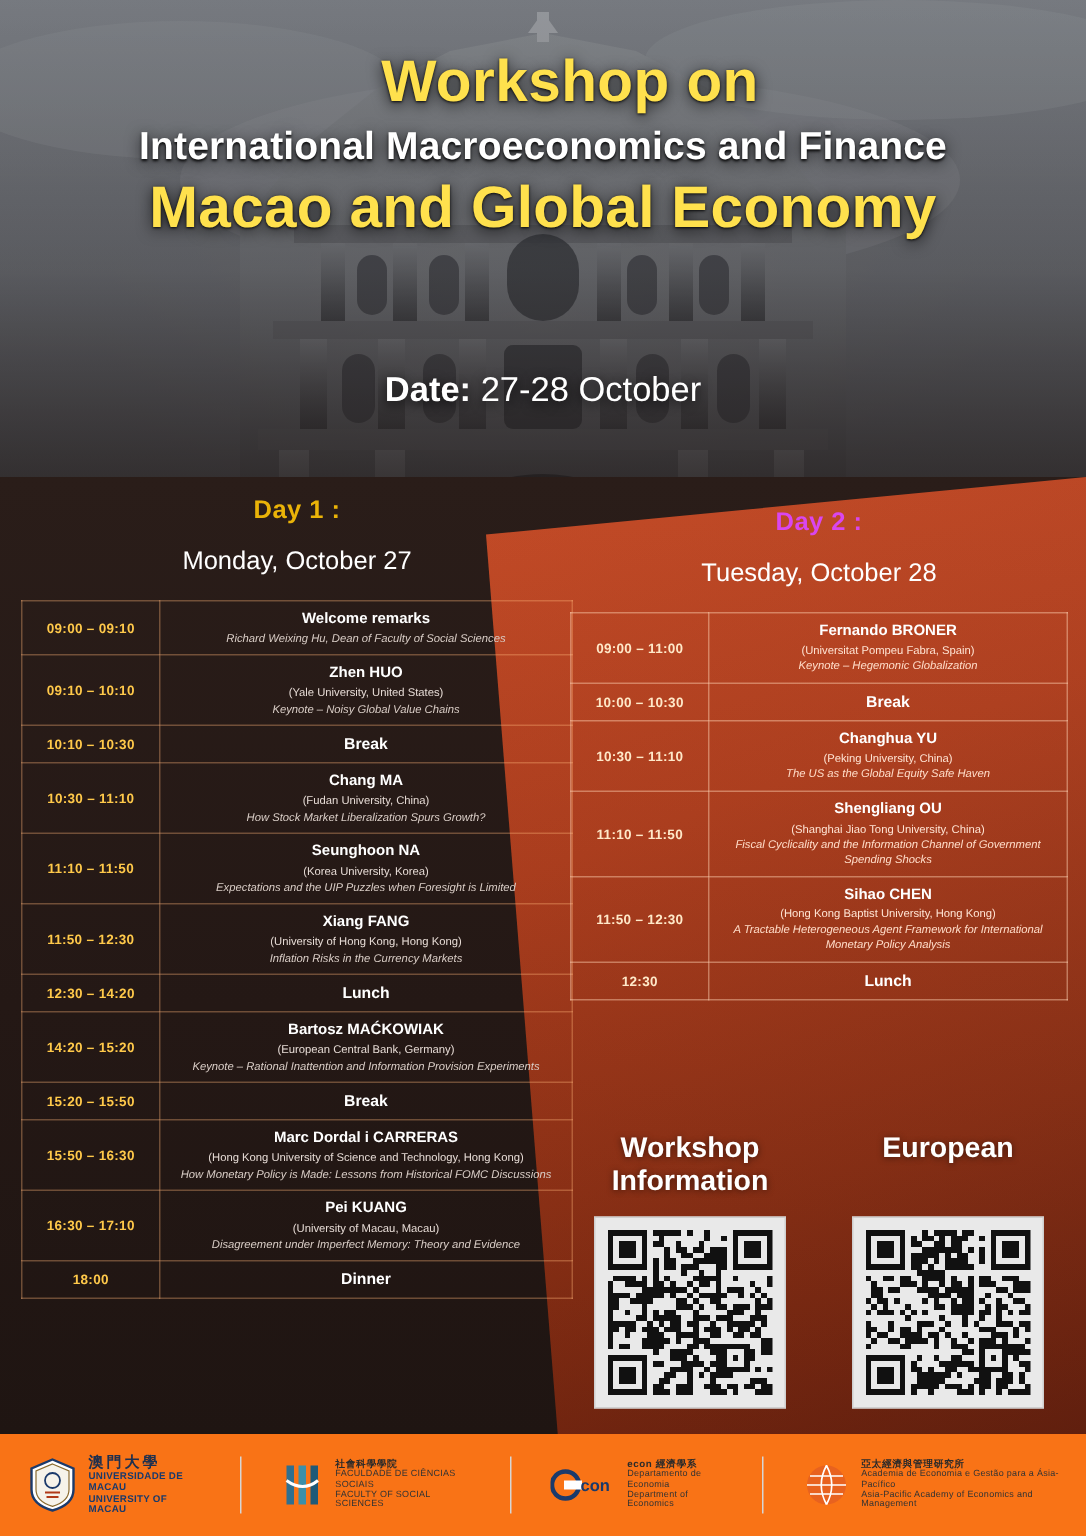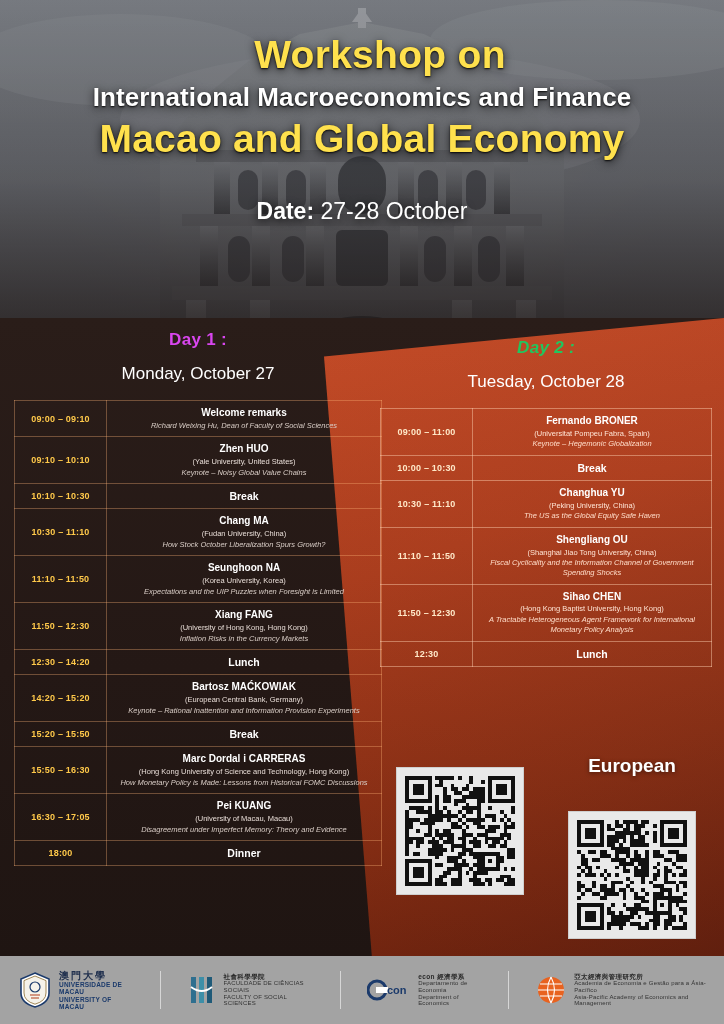--- a/index.html
+++ b/index.html
@@ -48,21 +48,21 @@
     letter-spacing: .1px;
   }
   .t3 {
     font-size: 39px; font-weight: bold; color: #ffe14d; margin-top: 4px;
     letter-spacing: .2px;
   }
   .meta {
     position: absolute; left: 0; top: 198px; width: 724px; text-align: center;
     text-shadow: 0 2px 8px rgba(0,0,0,.8);
   }
-  .meta-row { font-size: 23px; color: #ffffff; margin-bottom: 10px; }
+  .meta-row { font-size: 23px; color: #ffffff; margin-bottom: 10px; margin-top: 48px; }
   .meta-row .lbl { font-weight: bold; }
   .meta-row .val { font-weight: normal; }
 
   
   .day2-panel {
     position: absolute; right: 0; top: 318px; width: 400px; height: 640px;
     background: linear-gradient(160deg, #c1421c 0%, #b03a18 35%, #8f2f13 70%, #6d2310 100%);
     clip-path: polygon(100% 0, 100% 100%, 12% 100%, 0 6%);
     transform: skewX(0deg);
   }
@@ -76,24 +76,24 @@
     background: linear-gradient(180deg, #2a1d19 0%, #241815 55%, #1f1512 100%);
     z-index: 0;
   }
 
   
   .col { position: absolute; z-index: 5; }
   #day1 { left: 14px; top: 330px; width: 368px; }
   #day2 { left: 380px; top: 338px; width: 332px; }
 
   .day-title {
-    text-align: center; color: #d946ef; font-weight: bold; font-size: 17px;
+    text-align: center; color: #eab308; font-weight: bold; font-size: 17px;
     letter-spacing: .3px;
   }
-  #day2 .day-title { color: #22c55e; font-style: italic; }
+  #day2 .day-title { color: #d946ef; }
   .day-date {
     text-align: center; color: #ffffff; font-size: 17px; margin-top: 14px;
     font-weight: normal;
   }
 
   
   table.sched {
     width: 100%; border-collapse: collapse; margin-top: 16px;
     table-layout: fixed;
   }
@@ -131,21 +131,21 @@
   }
   .qr-box {
     width: 128px; height: 128px; margin: 12px auto 0;
     background: #e9e9e9; padding: 8px; border: 1px solid #cfcfcf;
   }
   .qr-inner { width: 100%; height: 100%; }
 
   
   .footer {
     position: absolute; left: 0; bottom: 0; width: 724px; height: 68px;
-    background: #a3a3a3; z-index: 8;
+    background: #f97316; z-index: 8;
     display: flex; align-items: center; justify-content: center; gap: 26px;
     padding: 0 18px;
   }
   .logo { display: flex; align-items: center; gap: 7px; }
   .logo-mark { flex: 0 0 auto; }
   .logo-txt { line-height: 1.12; }
   .cn { font-size: 10px; font-weight: bold; color: #20304e; letter-spacing: 2px; }
   .cn-sm { font-size: 6.5px; font-weight: bold; color: #2a2a2a; letter-spacing: .4px; }
   .en { font-size: 6px; color: #333; letter-spacing: .2px; }
   .en-b { font-size: 6.5px; color: #1b3a6b; font-weight: bold; letter-spacing: .2px; }
@@ -278,21 +278,21 @@
             <td class="time">10:10 – 10:30</td>
             <td class="body">
               <div class="brk">Break</div>
             </td>
           </tr>
           <tr>
             <td class="time">10:30 – 11:10</td>
             <td class="body">
               <div class="spk">Chang MA</div>
               <div class="aff">(Fudan University, China)</div>
-              <div class="ttl">How Stock October Liberalization Spurs Growth?</div>
+              <div class="ttl">How Stock Market Liberalization Spurs Growth?</div>
             </td>
           </tr>
           <tr>
             <td class="time">11:10 – 11:50</td>
             <td class="body">
               <div class="spk">Seunghoon NA</div>
               <div class="aff">(Korea University, Korea)</div>
               <div class="ttl">Expectations and the UIP Puzzles when Foresight is Limited</div>
             </td>
           </tr>
@@ -326,21 +326,21 @@
           </tr>
           <tr>
             <td class="time">15:50 – 16:30</td>
             <td class="body">
               <div class="spk">Marc Dordal i CARRERAS</div>
               <div class="aff">(Hong Kong University of Science and Technology, Hong Kong)</div>
               <div class="ttl">How Monetary Policy is Made: Lessons from Historical FOMC Discussions</div>
             </td>
           </tr>
           <tr>
-            <td class="time">16:30 – 17:05</td>
+            <td class="time">16:30 – 17:10</td>
             <td class="body">
               <div class="spk">Pei KUANG</div>
               <div class="aff">(University of Macau, Macau)</div>
               <div class="ttl">Disagreement under Imperfect Memory: Theory and Evidence</div>
             </td>
           </tr>
           <tr>
             <td class="time">18:00</td>
             <td class="body">
               <div class="brk">Dinner</div>
@@ -398,20 +398,24 @@
             <td class="body">
               <div class="brk">Lunch</div>
             </td>
           </tr>
         </tbody>
     </table>
   </div>
 
   <div class="qr-wrap">
     <div class="qr-item">
+      <div class="qr-head">
+        <span>Workshop</span><br>
+        <span>Information</span>
+      </div>
       <div class="qr-box">
         <svg class="qr-inner" id="qr1" viewBox="0 0 29 29" shape-rendering="crispEdges">
             <rect width="29" height="29" fill="#e9e9e9"></rect>
             <rect x="8" y="0" width="1" height="1" fill="#111"></rect>
             <rect x="9" y="0" width="1" height="1" fill="#111"></rect>
             <rect x="10" y="0" width="1" height="1" fill="#111"></rect>
             <rect x="11" y="0" width="1" height="1" fill="#111"></rect>
             <rect x="12" y="0" width="1" height="1" fill="#111"></rect>
             <rect x="14" y="0" width="1" height="1" fill="#111"></rect>
             <rect x="17" y="0" width="1" height="1" fill="#111"></rect>

